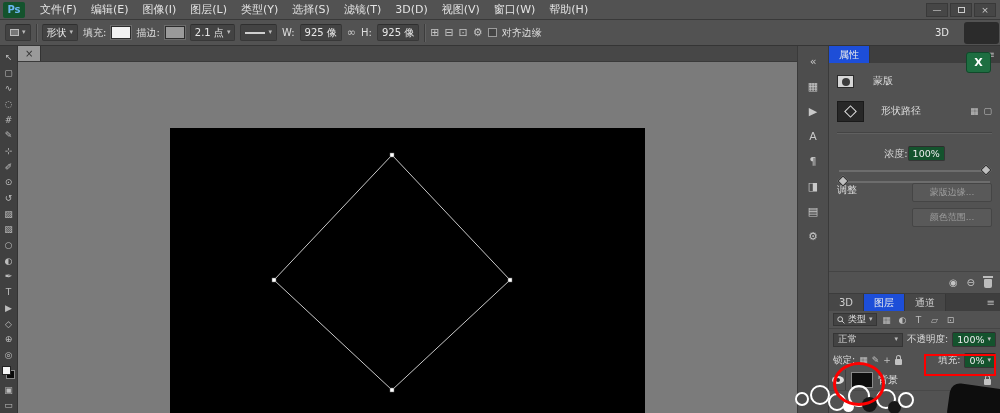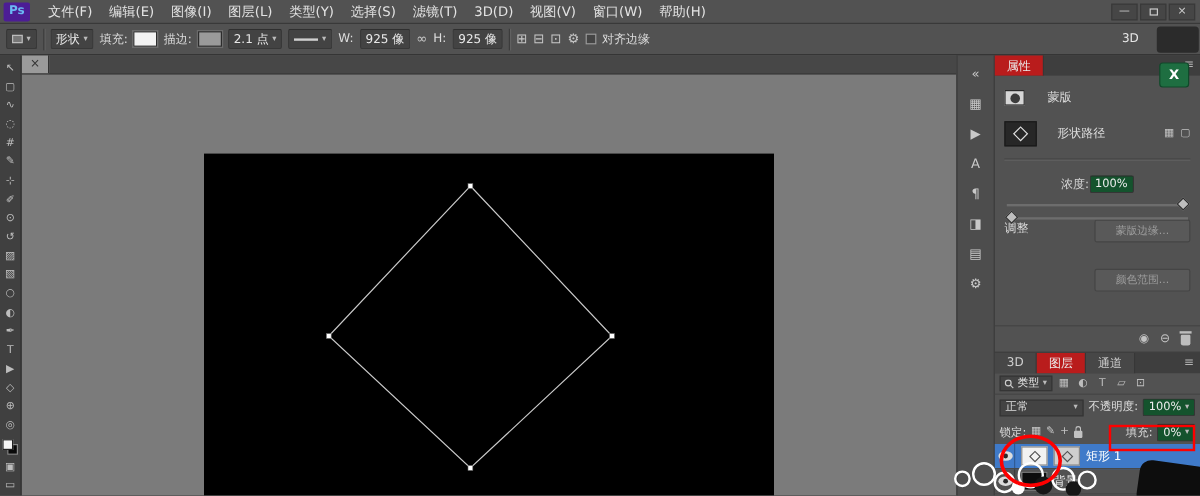--- a/index.html
+++ b/index.html
@@ -1,21 +1,21 @@
 <!DOCTYPE html>
 <html><head>
 <meta charset="utf-8">
 <style>
 *{margin:0;padding:0;box-sizing:border-box}
 body{font-family:"DejaVu Sans","Liberation Sans",sans-serif;background:#333}
 #screen{position:relative;width:1000px;height:413px;overflow:hidden;background:#535353;color:#ddd}
 
 
 .menubar{position:absolute;left:0;top:0;width:100%;height:20px;background:#525252;border-bottom:1px solid #393939;display:flex;align-items:center;z-index:30}
-.ps-logo{width:22px;height:16px;margin:0 8px 0 3px;background:#4c1d95;color:#6ab8f3;font-size:10px;font-weight:bold;display:flex;align-items:center;justify-content:center;border-radius:2px}
+.ps-logo{width:22px;height:16px;margin:0 8px 0 3px;background:#14532d;color:#6ab8f3;font-size:10px;font-weight:bold;display:flex;align-items:center;justify-content:center;border-radius:2px}
 .menu-item{padding:0 7px;font-size:11px;color:#e3e3e3;height:20px;line-height:20px;white-space:nowrap;cursor:default}
 .win-controls{margin-left:auto;display:flex;align-items:center;padding-right:4px;gap:2px}
 .win-btn{width:22px;height:14px;display:flex;align-items:center;justify-content:center;font-size:9px;color:#ccc;background:#464646;border:1px solid #393939}
 .restore-glyph{width:7px;height:6px;border:1px solid #ccc}
 
 
 .optionsbar{position:absolute;left:0;top:20px;width:100%;height:26px;background:#525252;border-bottom:1px solid #353535;display:flex;align-items:center;gap:5px;padding:0 5px;font-size:10px;z-index:29}
 .opt-label{color:#ddd;white-space:nowrap}
 .opt-box{display:inline-flex;align-items:center;gap:3px;background:#434343;border:1px solid #383838;border-top-color:#2f2f2f;border-radius:2px;height:17px;padding:0 4px;color:#e8e8e8;white-space:nowrap}
 .caret{font-size:7px;color:#bbb;line-height:1}
@@ -46,39 +46,39 @@
 .canvas-black svg{display:block;width:100%;height:100%}
 
 
 .panel-strip{position:absolute;left:797px;top:46px;width:31px;bottom:0;background:#4d4d4d;border-left:1px solid #3a3a3a;display:flex;flex-direction:column;align-items:center;padding-top:4px;z-index:10;overflow:hidden}
 .strip-icon{width:24px;height:22px;display:flex;align-items:center;justify-content:center;color:#c9c9c9;font-size:11px;margin-bottom:3px;flex:0 0 auto}
 
 
 .right-panels{position:absolute;left:828px;top:46px;width:172px;bottom:0;background:#525252;border-left:1px solid #3a3a3a;z-index:10}
 .panel-header{height:17px;background:#3e3e3e;display:flex;align-items:stretch}
 .panel-tab{display:flex;align-items:center;padding:0 10px;font-size:10px;color:#cfcfcf;background:#474747;border-right:1px solid #373737}
-.panel-tab.active{background:#b91c1c;color:#ececec}
+.panel-tab.active{background:#1d4ed8;color:#ececec}
 .panel-menu{margin-left:auto;display:flex;align-items:center;padding:0 5px;color:#b5b5b5;font-size:10px}
 .props-panel{height:248px;border-bottom:1px solid #3c3c3c;position:relative}
 .props-content{padding:5px 8px}
 .mask-row{display:flex;align-items:center;gap:19px;height:26px}
 .mask-icon{width:17px;height:13px;background:#d6d6d6;border:1px solid #2b2b2b;position:relative}
 .mask-icon::after{content:"";position:absolute;left:4px;top:2px;width:8px;height:8px;border-radius:50%;background:#3c3c3c}
 .shape-row{display:flex;align-items:center;gap:17px;height:34px}
 .shapepath-icon{width:27px;height:21px;background:#272727;border:1px solid #1a1a1a;display:flex;align-items:center;justify-content:center}
 .shapepath-icon i{display:block;width:9px;height:9px;border:1px solid #e0e0e0;transform:rotate(45deg)}
 .row-icons{margin-left:auto;display:flex;gap:5px;color:#c0c0c0;font-size:9px}
 .divider{height:2px;border-top:1px solid #444;border-bottom:1px solid #606060;margin:4px 0}
 .slider-row{display:flex;align-items:center;justify-content:center;margin-top:12px;font-size:10px;color:#d5d5d5}
 .value-box{display:inline-flex;align-items:center;gap:3px;background:#14532d;border:1px solid #353535;border-top-color:#2d2d2d;border-radius:2px;padding:1px 4px;font-size:9.5px;color:#eee}
 .slider-track{position:relative;height:2px;background:#6d6d6d;margin:9px 2px 0}
 .slider-knob{position:absolute;top:-4px;width:8px;height:8px;background:#bfbfbf;border:1px solid #2e2e2e;transform:rotate(45deg)}
 .knob-right{right:0}.knob-left{left:0}
 .adjust-section{display:flex;justify-content:space-between;font-size:10px}
-.adjust-buttons{display:flex;flex-direction:column;gap:22px;align-items:flex-start}
+.adjust-buttons{display:flex;flex-direction:column;gap:6px;align-items:flex-start}
 .mini-btn{width:80px;text-align:center;background:#595959;border:1px solid #454545;border-radius:2px;color:#9d9d9d;font-size:9px;padding:2px 3px}
 .props-footer{position:absolute;left:0;right:0;bottom:0;height:22px;border-top:1px solid #444;display:flex;align-items:center;justify-content:flex-end;gap:9px;padding:0 8px;color:#c3c3c3;font-size:10px}
 .trash-icon{width:8px;height:9px;background:#bdbdbd;border-radius:1px 1px 2px 2px;position:relative;margin-top:2px}
 .trash-icon::before{content:"";position:absolute;top:-3px;left:-1px;width:10px;height:2px;background:#bdbdbd}
 
 
 .filter-row{display:flex;align-items:center;gap:4px;height:18px;padding:0 4px;border-bottom:1px solid #454545}
 .filter-combo{display:flex;align-items:center;gap:3px;background:#434343;border:1px solid #353535;height:13px;padding:0 3px;font-size:9px;color:#e5e5e5}
 .filter-icon{color:#bdbdbd;font-size:9px;width:12px;text-align:center}
 .blend-row{display:flex;align-items:center;gap:4px;height:21px;padding:0 4px;font-size:9.5px}
@@ -328,32 +328,20 @@
         <span class="lock-icon">▦</span>
         <span class="lock-icon">✎</span>
         <span class="lock-icon">+</span>
         <span class="padlock"></span>
         <span class="push-right">填充:</span>
         <span class="value-box">
           <span>0%</span>
           <span class="caret">▾</span>
         </span>
       </div>
-      <div class="layer-row selected">
-        <span class="eye-cell">
-            <span class="eye-icon"></span>
-          </span>
-        <span class="layer-thumb">
-            <i></i>
-          </span>
-        <span class="layer-thumb gray">
-            <i></i>
-          </span>
-        <span>矩形 1</span>
-      </div>
       <div class="layer-row">
         <span class="eye-cell">
             <span class="eye-icon"></span>
           </span>
         <span class="layer-thumb dark"></span>
         <span>背景</span>
         <span class="padlock bg-lock"></span>
       </div>
     </div>
   </div>

